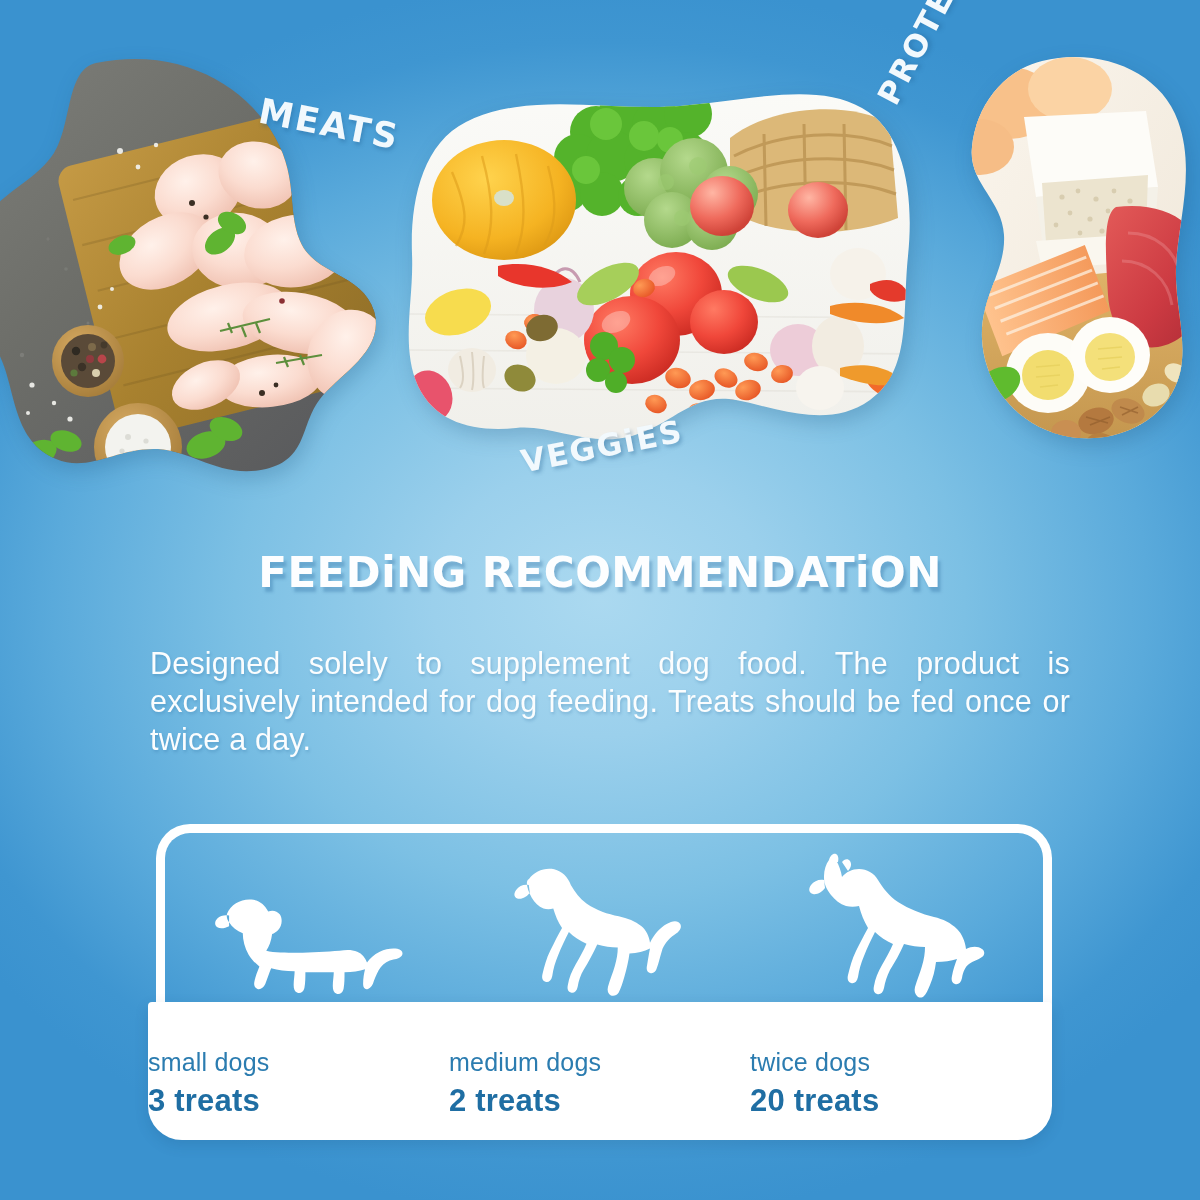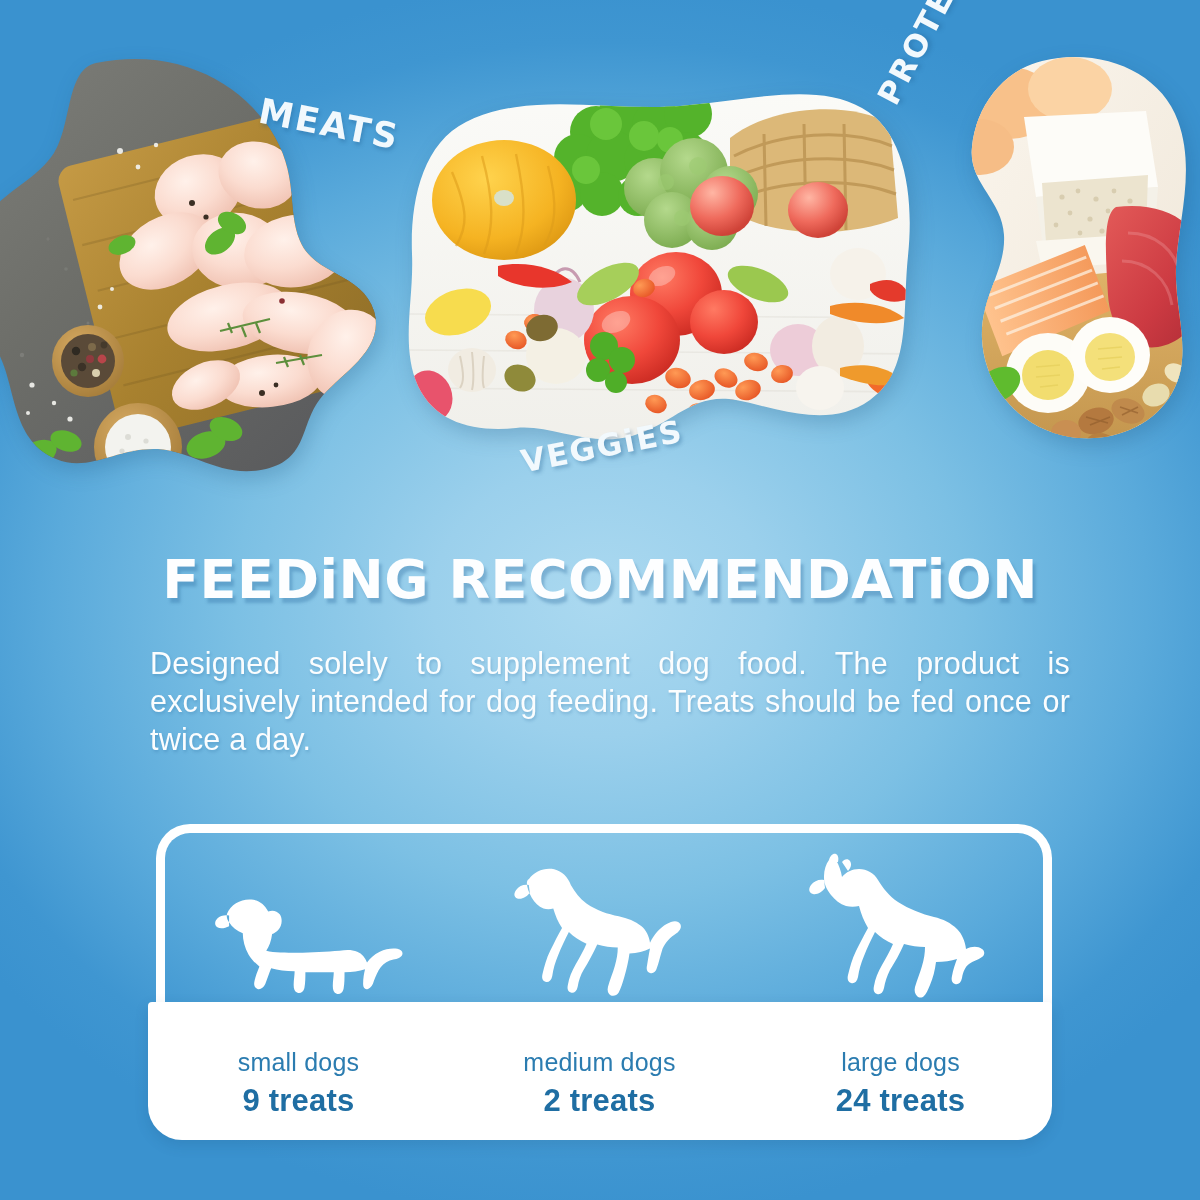--- a/index.html
+++ b/index.html
@@ -63,21 +63,21 @@
   }
 
   
   #heading {
     position: absolute;
     left: 0; top: 548px;
     width: 1200px;
     text-align: center;
     font-family: "DejaVu Sans", sans-serif;
     font-weight: bold;
-    font-size: 54px;
+    font-size: 42px;
     letter-spacing: 0.5px;
     color: #fdfeff;
     text-shadow: 3px 5px 3px rgba(45,110,160,0.35);
     white-space: nowrap;
     user-select: none;
   }
 
   
   #body-copy {
     position: absolute;
@@ -121,21 +121,21 @@
     box-shadow: 0 5px 14px rgba(20,70,110,0.16);
   }
 
   .dog-col {
     position: absolute;
     top: 178px;
     width: 301px;
     height: 162px;
     display: flex;
     flex-direction: column;
-    align-items: center;
+    align-items: flex-start;
     justify-content: center;
     gap: 6px;
   }
   #dog-col-0 { left: 0px; }
   #dog-col-1 { left: 301px; }
   #dog-col-2 { left: 602px; }
 
   .dog-size {
     font-family: "Liberation Sans", sans-serif;
     font-size: 25px;
@@ -670,25 +670,25 @@
           C88,73 85,66 83,58 C79,59 74,59 70,58
           C64,56 59,52 55,47 C51,42 48,36 48,30 Z
           M48,32 C43,31 38,33 35,37 C32,41 33,45 37,46 C41,47 46,44 49,40 Z
           M53,12 C54,8 57,5 60,6 C62,7 63,10 62,14 Z
           M66,14 C68,11 72,10 74,13 C76,16 75,20 72,23 Z"></path>
       </svg>
     </div>
 
     <div class="dog-col" id="dog-col-0">
       <div class="dog-size">small dogs</div>
-      <div class="dog-count">9 treats</div>
+      <div class="dog-count">3 treats</div>
     </div>
     <div class="dog-col" id="dog-col-1">
       <div class="dog-size">medium dogs</div>
       <div class="dog-count">2 treats</div>
     </div>
     <div class="dog-col" id="dog-col-2">
-      <div class="dog-size">large dogs</div>
-      <div class="dog-count">24 treats</div>
+      <div class="dog-size">twice dogs</div>
+      <div class="dog-count">20 treats</div>
     </div>
 
   </div>
 </div>
 
 </body></html>

